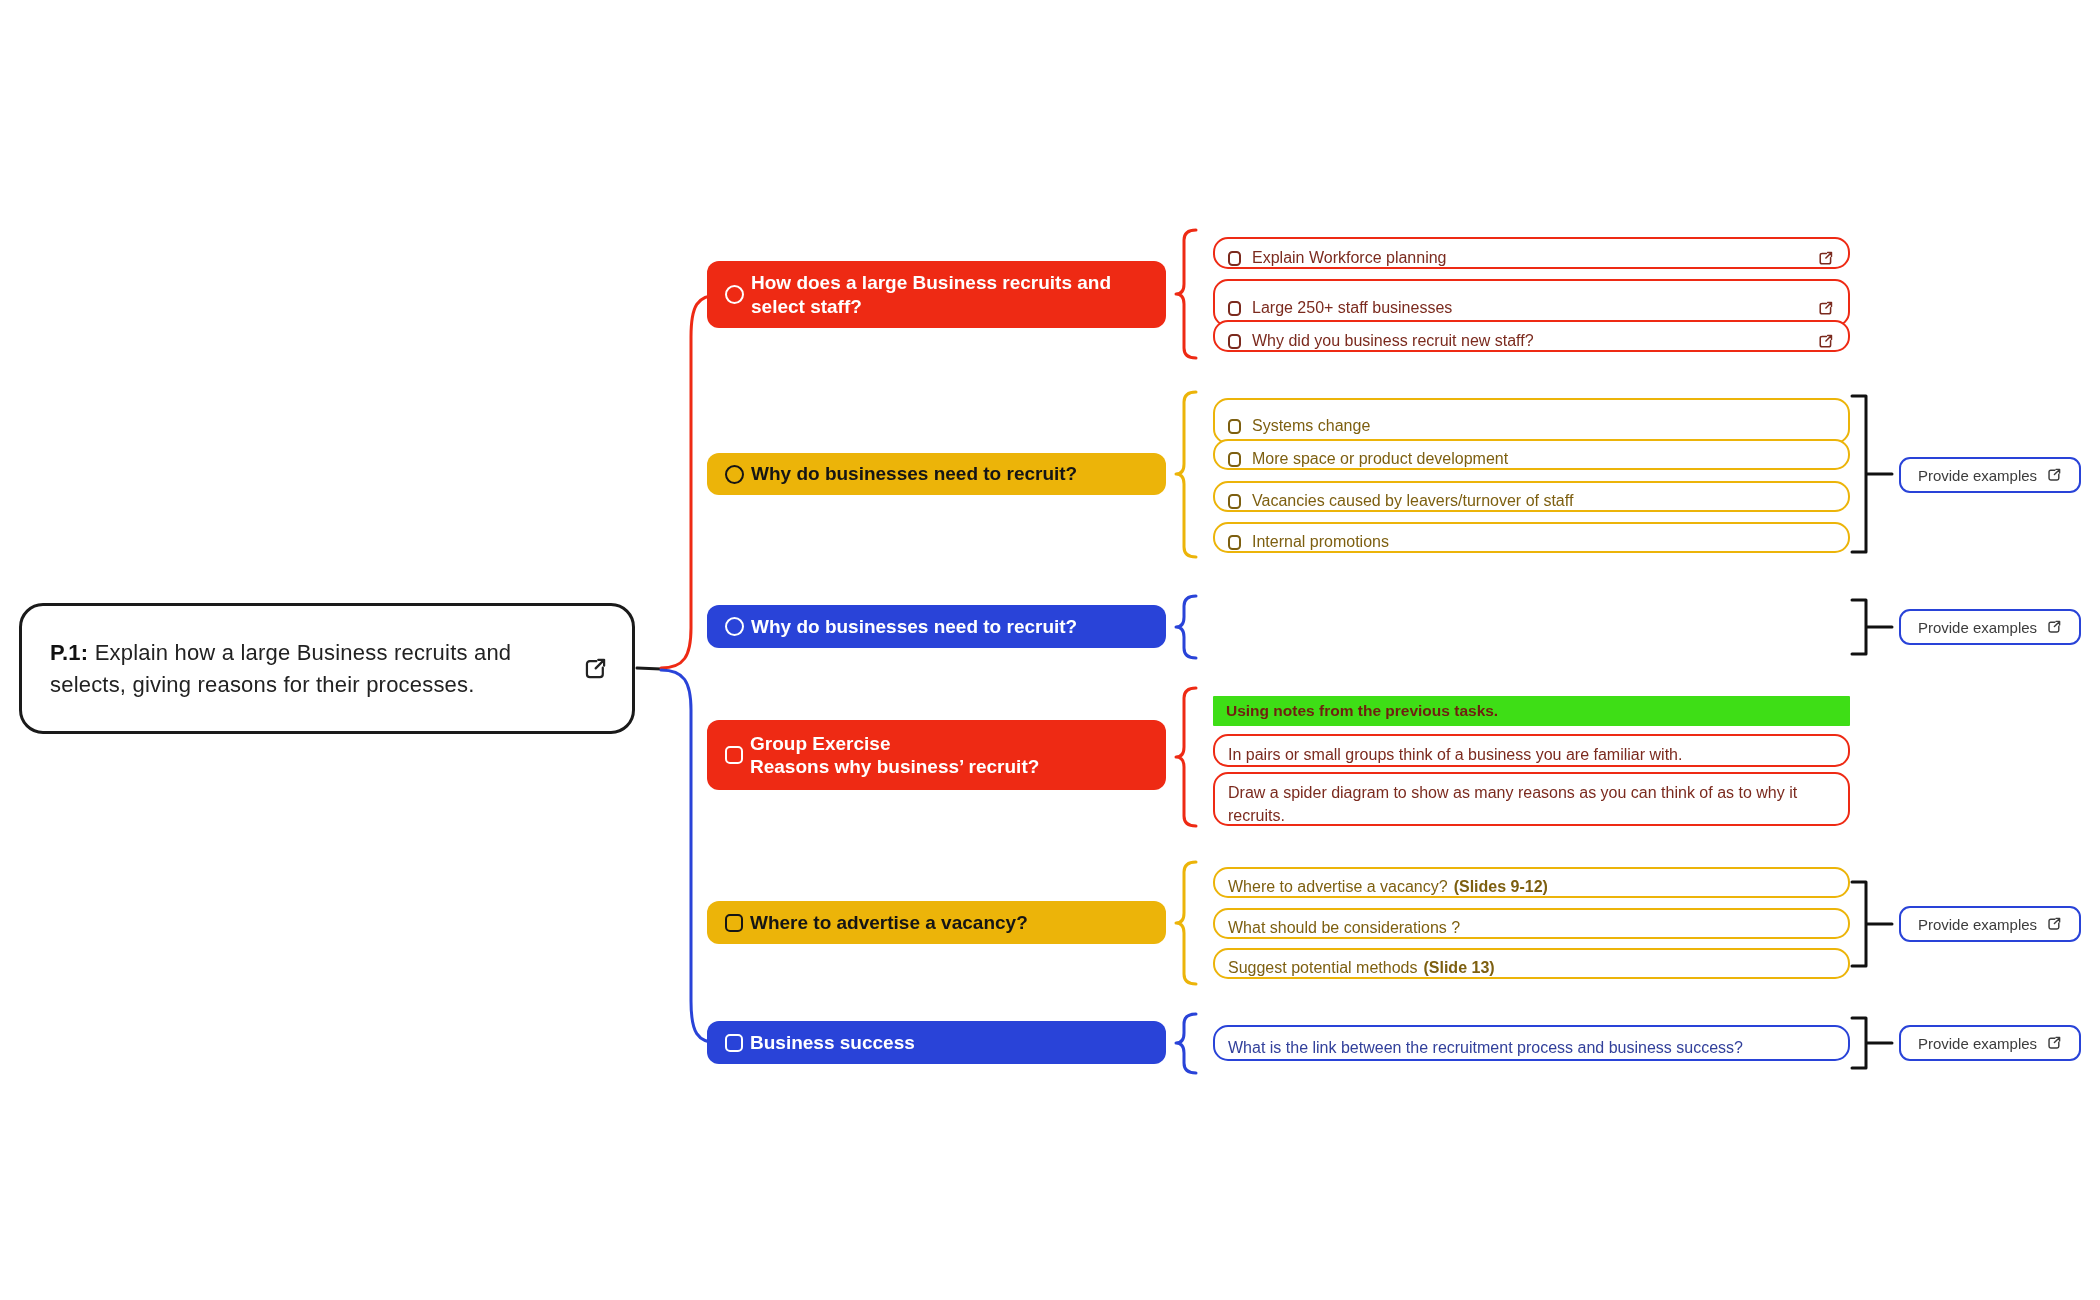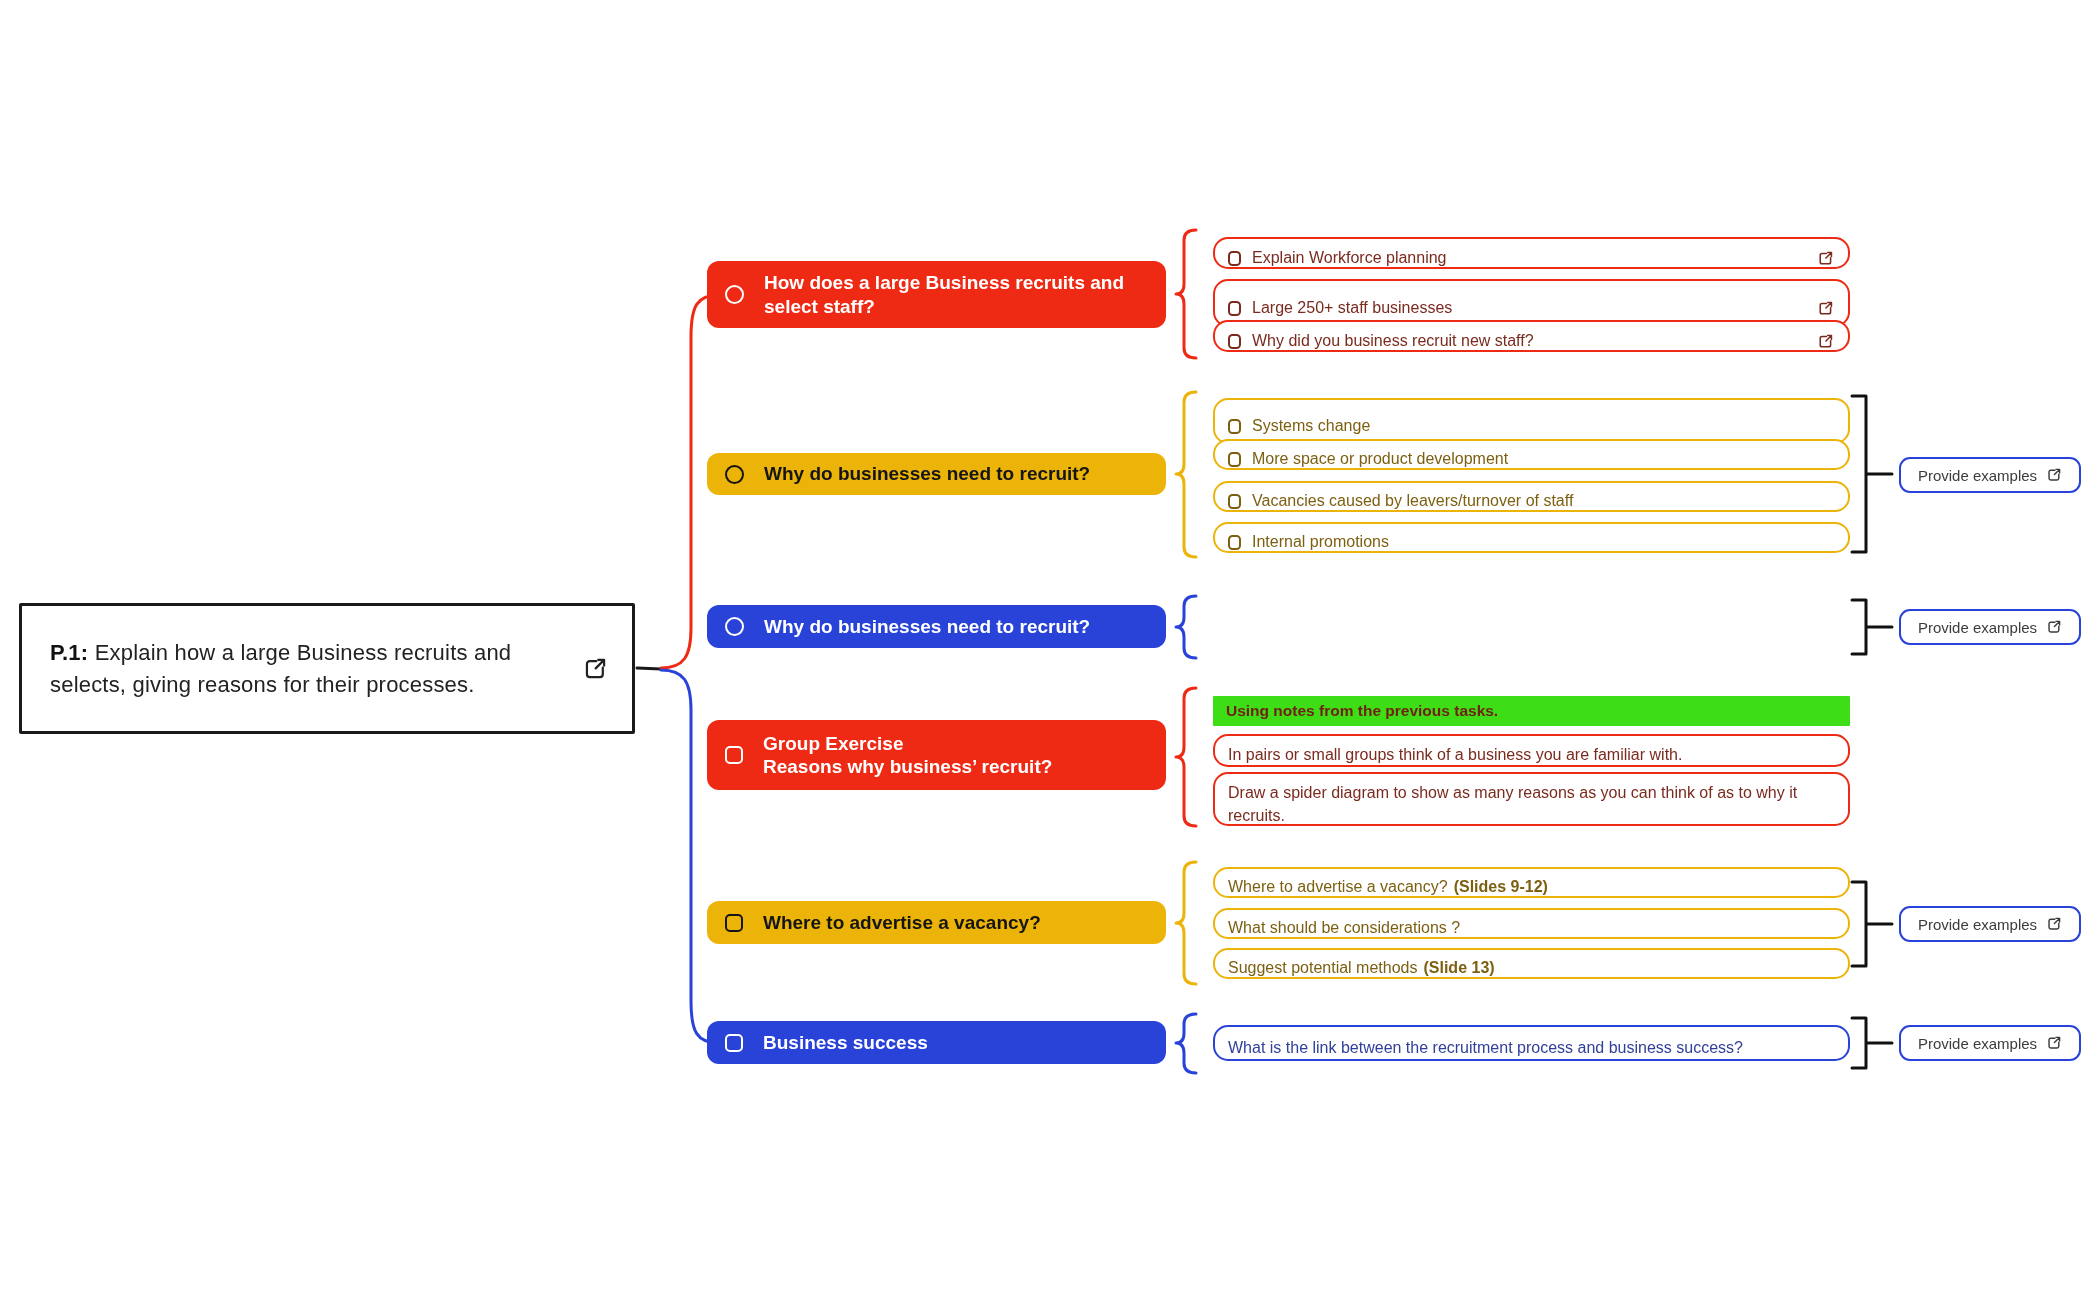--- a/index.html
+++ b/index.html
@@ -3,29 +3,29 @@
 <meta charset="utf-8">
 <style>
   * { margin:0; padding:0; box-sizing:border-box; }
   html,body { width:2100px; height:1300px; background:#ffffff; overflow:hidden;
               font-family:"Liberation Sans", sans-serif; }
   .canvas { position:relative; width:2100px; height:1300px; background:#fff; }
   svg.overlay { position:absolute; left:0; top:0; width:2100px; height:1300px; pointer-events:none; }
 
   
   .root-node { position:absolute; left:19px; top:603px; width:616px; height:131px;
-    background:#fff; border:3px solid #1a1a1a; border-radius:2px;
+    background:#fff; border:3px solid #1a1a1a; border-radius:24px;
     display:flex; align-items:center; padding:14px 24px 14px 28px; gap:16px; cursor:pointer; }
   .root-text { flex:1; font-size:22px; line-height:1.42; color:#222; letter-spacing:.2px; }
   .root-text b { font-weight:700; color:#111; }
   .ext-ic { flex:0 0 auto; }
 
   
   .branch { position:absolute; left:707px; width:459px; border-radius:12px;
-    display:flex; align-items:center; gap:20px; padding:6px 16px 6px 18px;
+    display:flex; align-items:center; gap:7px; padding:6px 16px 6px 18px;
     font-weight:700; font-size:19px; line-height:1.22; cursor:pointer; }
   .branch.red    { background:#EE2A14; color:#ffffff; }
   .branch.yellow { background:#ECB409; color:#151515; }
   .branch.blue   { background:#2943D8; color:#ffffff; }
   .b-circle { width:19px; height:19px; border-radius:50%; border:2.5px solid currentColor; flex:0 0 auto; }
   .b-square { width:18px; height:18px; border-radius:5px;  border:2.5px solid currentColor; flex:0 0 auto; }
   .b-lines { display:flex; flex-direction:column; }
 
   
   .pill { position:absolute; left:1213px; width:637px; background:#fff;

